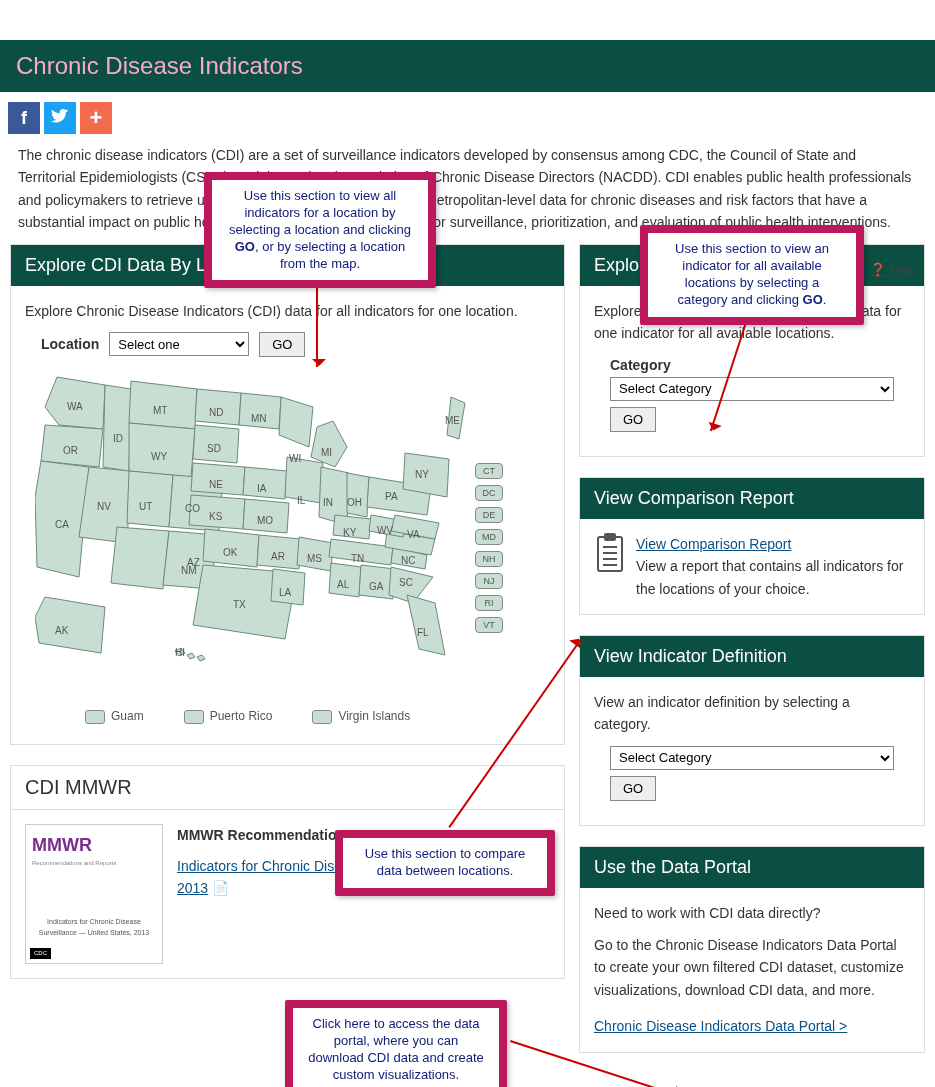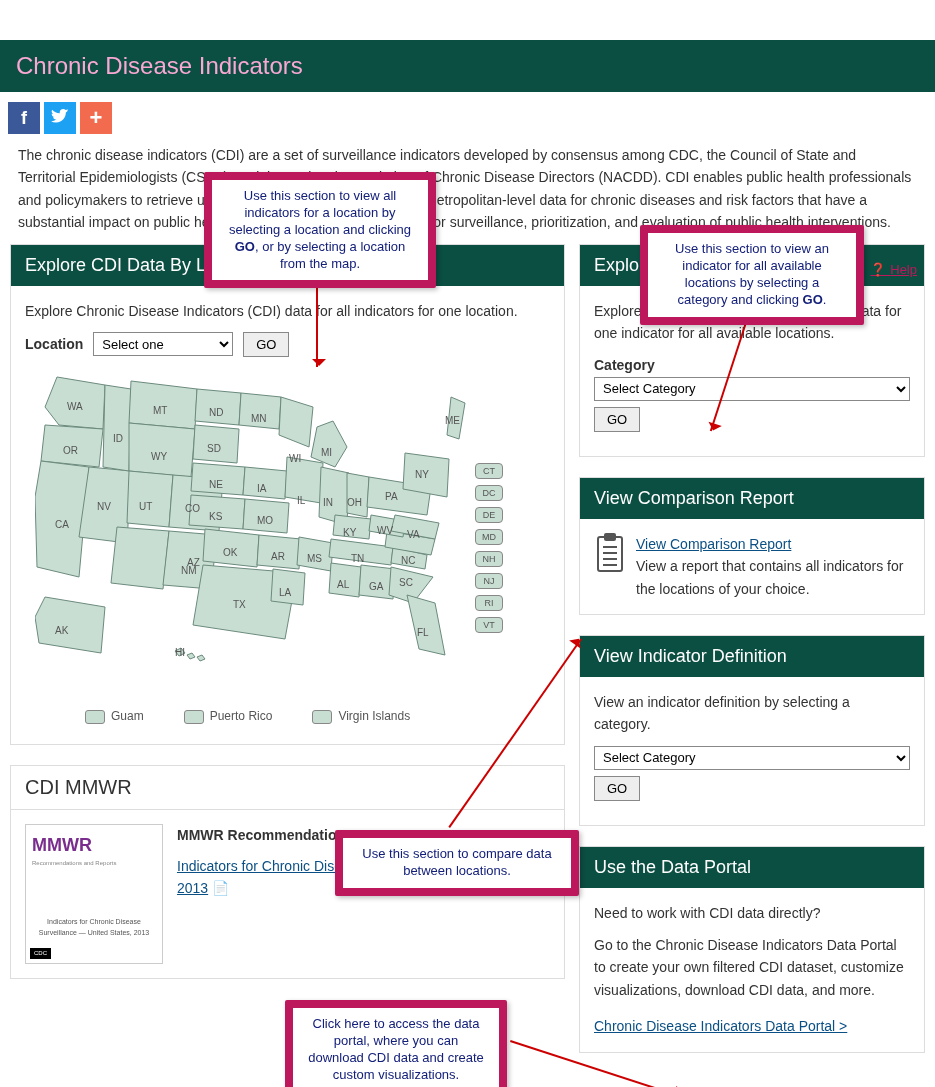--- a/index.html
+++ b/index.html
@@ -35,21 +35,21 @@
   .fb { background:#3b5998; }
   .tw { background:#1da1f2; }
   .plus { background:#f26b4f; font-size:22px;}
   .intro {
     padding: 4px 18px 10px;
     line-height: 1.6;
     position: relative;
   }
   .help-link {
     position:absolute; right:18px; top:120px;
-    color:#be185d; text-decoration: underline; font-size:13px;
+    color:#404040; text-decoration: underline; font-size:13px;
   }
   .help-link::before { content:"❓ "; text-decoration:none;}
   .columns {
     display: flex;
     gap: 14px;
     padding: 0 10px 20px;
     align-items: flex-start;
   }
   .col-left { width: 555px; }
   .col-right { width: 346px; }
@@ -62,21 +62,21 @@
     background: #0b4e42;
     color: #fff;
     padding: 10px 14px;
     font-size: 18px;
     font-weight: 400;
   }
   .panel-body {
     padding: 14px;
     line-height: 1.6;
   }
-  .form-row { margin: 10px 0; }
+  .form-row { margin: 10px 16px; }
   label.bold { font-weight: bold; margin-right: 6px; }
   select {
     border:1px solid #888; background:#fff; padding:2px 4px;
     height: 24px; font-size:13px;
   }
   .go-btn {
     border:1px solid #888; background:#eee;
     padding: 4px 12px; font-size:13px;
     margin-left:6px;
   }
@@ -182,21 +182,21 @@
 <div class="callout" style="left:204px; top:132px; width:232px;">
   Use this section to view all indicators for a location by selecting a location and clicking <b>GO</b>, or by selecting a location from the map.
 </div>
 <div class="arrow" style="left:316px; top:237px; width:2px; height:90px;"></div>
 
 <div class="callout" style="left:640px; top:185px; width:224px;">
   Use this section to view an indicator for all available locations by selecting a category and clicking <b>GO</b>.
 </div>
 <div class="arrow" style="left:750px; top:267px; width:2px; height:130px; transform:rotate(18deg);"></div>
 
-<div class="callout" style="left:335px; top:790px; width:244px;">Use this section to compare data between locations.</div>
+<div class="callout" style="left:335px; top:790px; width:220px;">Use this section to compare data between locations.</div>
 <div class="arrow" style="left:450px; top:788px; width:2px; height:230px; transform:rotate(-145deg);"></div>
 
 <div class="callout" style="left:285px; top:960px; width:222px;">Click here to access the data portal, where you can download CDI data and create custom visualizations.</div>
 <div class="arrow" style="left:510px; top:1002px; width:2px; height:180px; transform:rotate(-72deg);"></div>
 
 <div class="columns">
 
   <div class="col-left">
     <div class="panel">
       <div class="panel-header">Explore CDI Data By Location</div>

